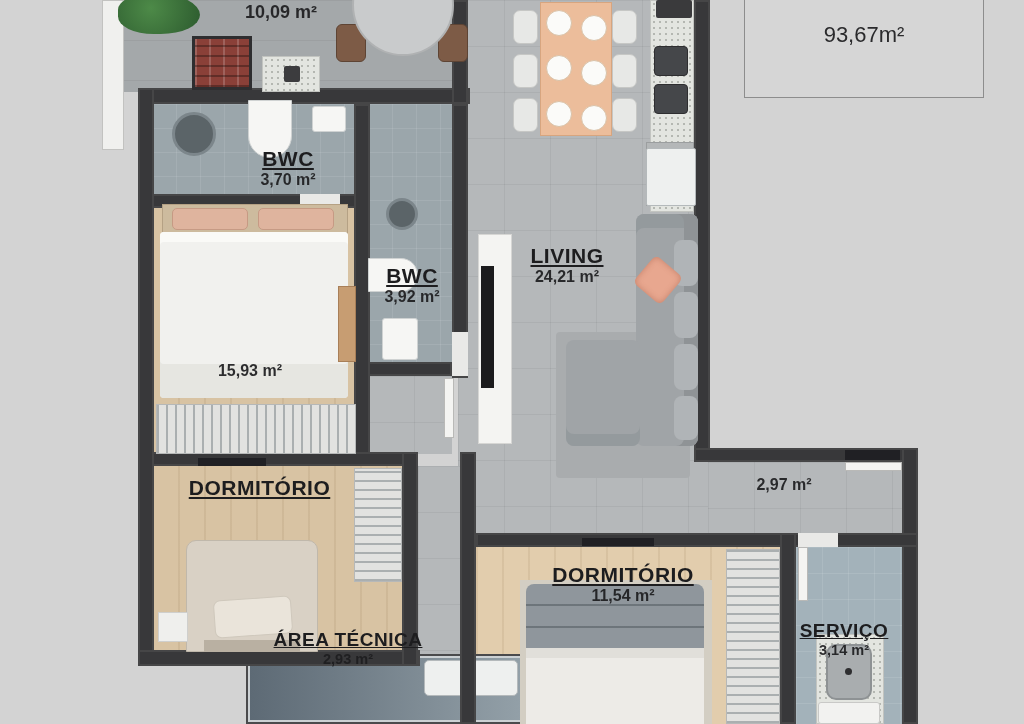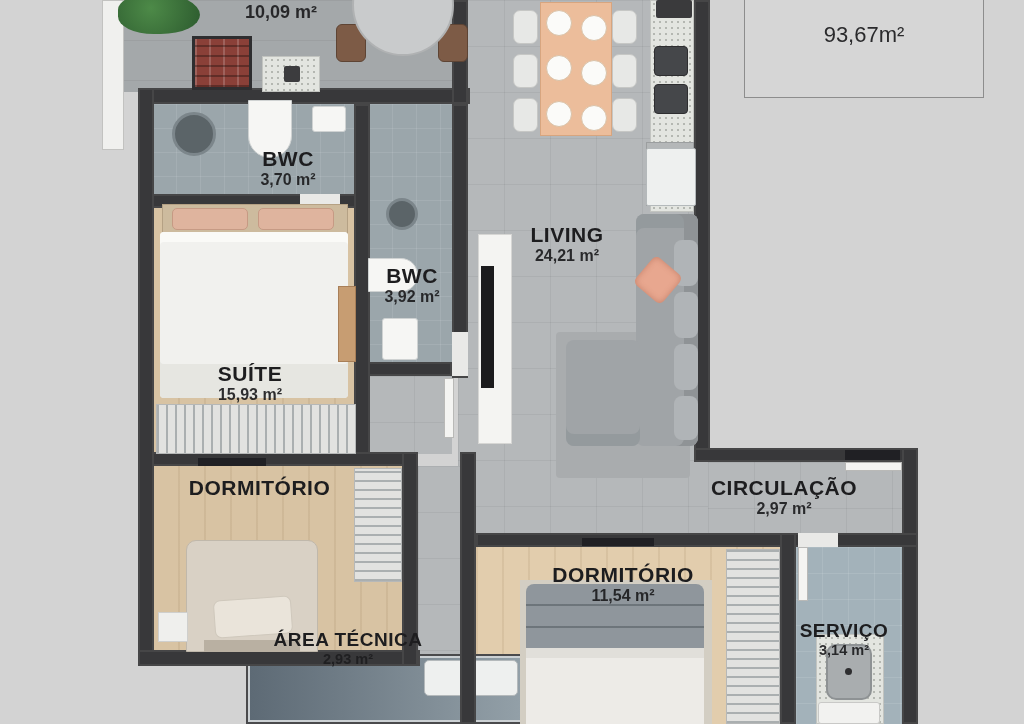--- a/index.html
+++ b/index.html
@@ -14,21 +14,21 @@
   .wood2{background:#e2cdad;background-image:repeating-linear-gradient(90deg,rgba(120,90,50,.10) 0 2px,transparent 2px 26px);}
   .balc{background:#a4a8aa;background-image:linear-gradient(rgba(0,0,0,.05) 1px,transparent 1px);background-size:40px 40px;}
   .serv{background:#a3b2ba;background-image:linear-gradient(rgba(255,255,255,.10) 1px,transparent 1px),linear-gradient(90deg,rgba(255,255,255,.10) 1px,transparent 1px);background-size:26px 26px;}
   
   .wall{position:absolute;background:#38383a;box-shadow:inset 0 0 0 2px rgba(255,255,255,.07);}
   .lintel{position:absolute;background:#202024;}
   .doorleaf{position:absolute;background:#f4f4f2;border:1px solid #b9b9b7;}
   .wallgap{position:absolute;background:#e9e9e7;}
   
   .rlabel{position:absolute;text-align:center;color:#1d1d1f;line-height:1.15;}
-  .rlabel .nm{display:block;font-weight:700;font-size:21px;letter-spacing:.5px;}
+  .rlabel .nm{display:block;font-weight:700;font-size:21px;letter-spacing:.5px;text-decoration:underline;}
   .rlabel .ar{display:block;font-weight:700;font-size:16px;opacity:.92;}
   .rlabel.small .nm{font-size:19px;}
   .rlabel.small .ar{font-size:14.5px;}
   
   .titlebox{position:absolute;left:744px;top:-6px;width:240px;height:104px;background:#d6d6d6;border:1px solid #8d8d8d;text-align:center;box-sizing:border-box;padding-top:24px;}
   .titlebox .t1{display:block;font-weight:700;font-size:29px;color:#161618;letter-spacing:.5px;}
   .titlebox .t2{display:block;font-weight:400;font-size:22px;color:#2a2a2c;margin-top:3px;}
   
   .furn{position:absolute;box-sizing:border-box;}
   .white-unit{background:#eef0ef;border:1px solid #b4b9bb;border-radius:5px;}
@@ -162,33 +162,31 @@
     <span class="ar" style="font-size:18px;">10,09 m²</span>
   </div>
   <div class="rlabel" style="left:233px;top:147px;width:110px;">
     <span class="nm">BWC</span>
     <span class="ar">3,70 m²</span>
   </div>
   <div class="rlabel" style="left:362px;top:264px;width:100px;">
     <span class="nm">BWC</span>
     <span class="ar">3,92 m²</span>
   </div>
-  <div class="rlabel" style="left:486px;top:223px;width:162px;">
+  <div class="rlabel" style="left:486px;top:244px;width:162px;">
     <span class="nm">LIVING</span>
     <span class="ar">24,21 m²</span>
   </div>
   <div class="rlabel" style="left:185px;top:362px;width:130px;">
-    <span class="nm">SUÍTE</span>
     <span class="ar">15,93 m²</span>
   </div>
   <div class="rlabel" style="left:172px;top:476px;width:175px;">
     <span class="nm">DORMITÓRIO</span>
   </div>
   <div class="rlabel" style="left:684px;top:476px;width:200px;">
-    <span class="nm">CIRCULAÇÃO</span>
     <span class="ar">2,97 m²</span>
   </div>
   <div class="rlabel" style="left:523px;top:563px;width:200px;">
     <span class="nm">DORMITÓRIO</span>
     <span class="ar">11,54 m²</span>
   </div>
   <div class="rlabel small" style="left:788px;top:620px;width:112px;">
     <span class="nm">SERVIÇO</span>
     <span class="ar">3,14 m²</span>
   </div>

